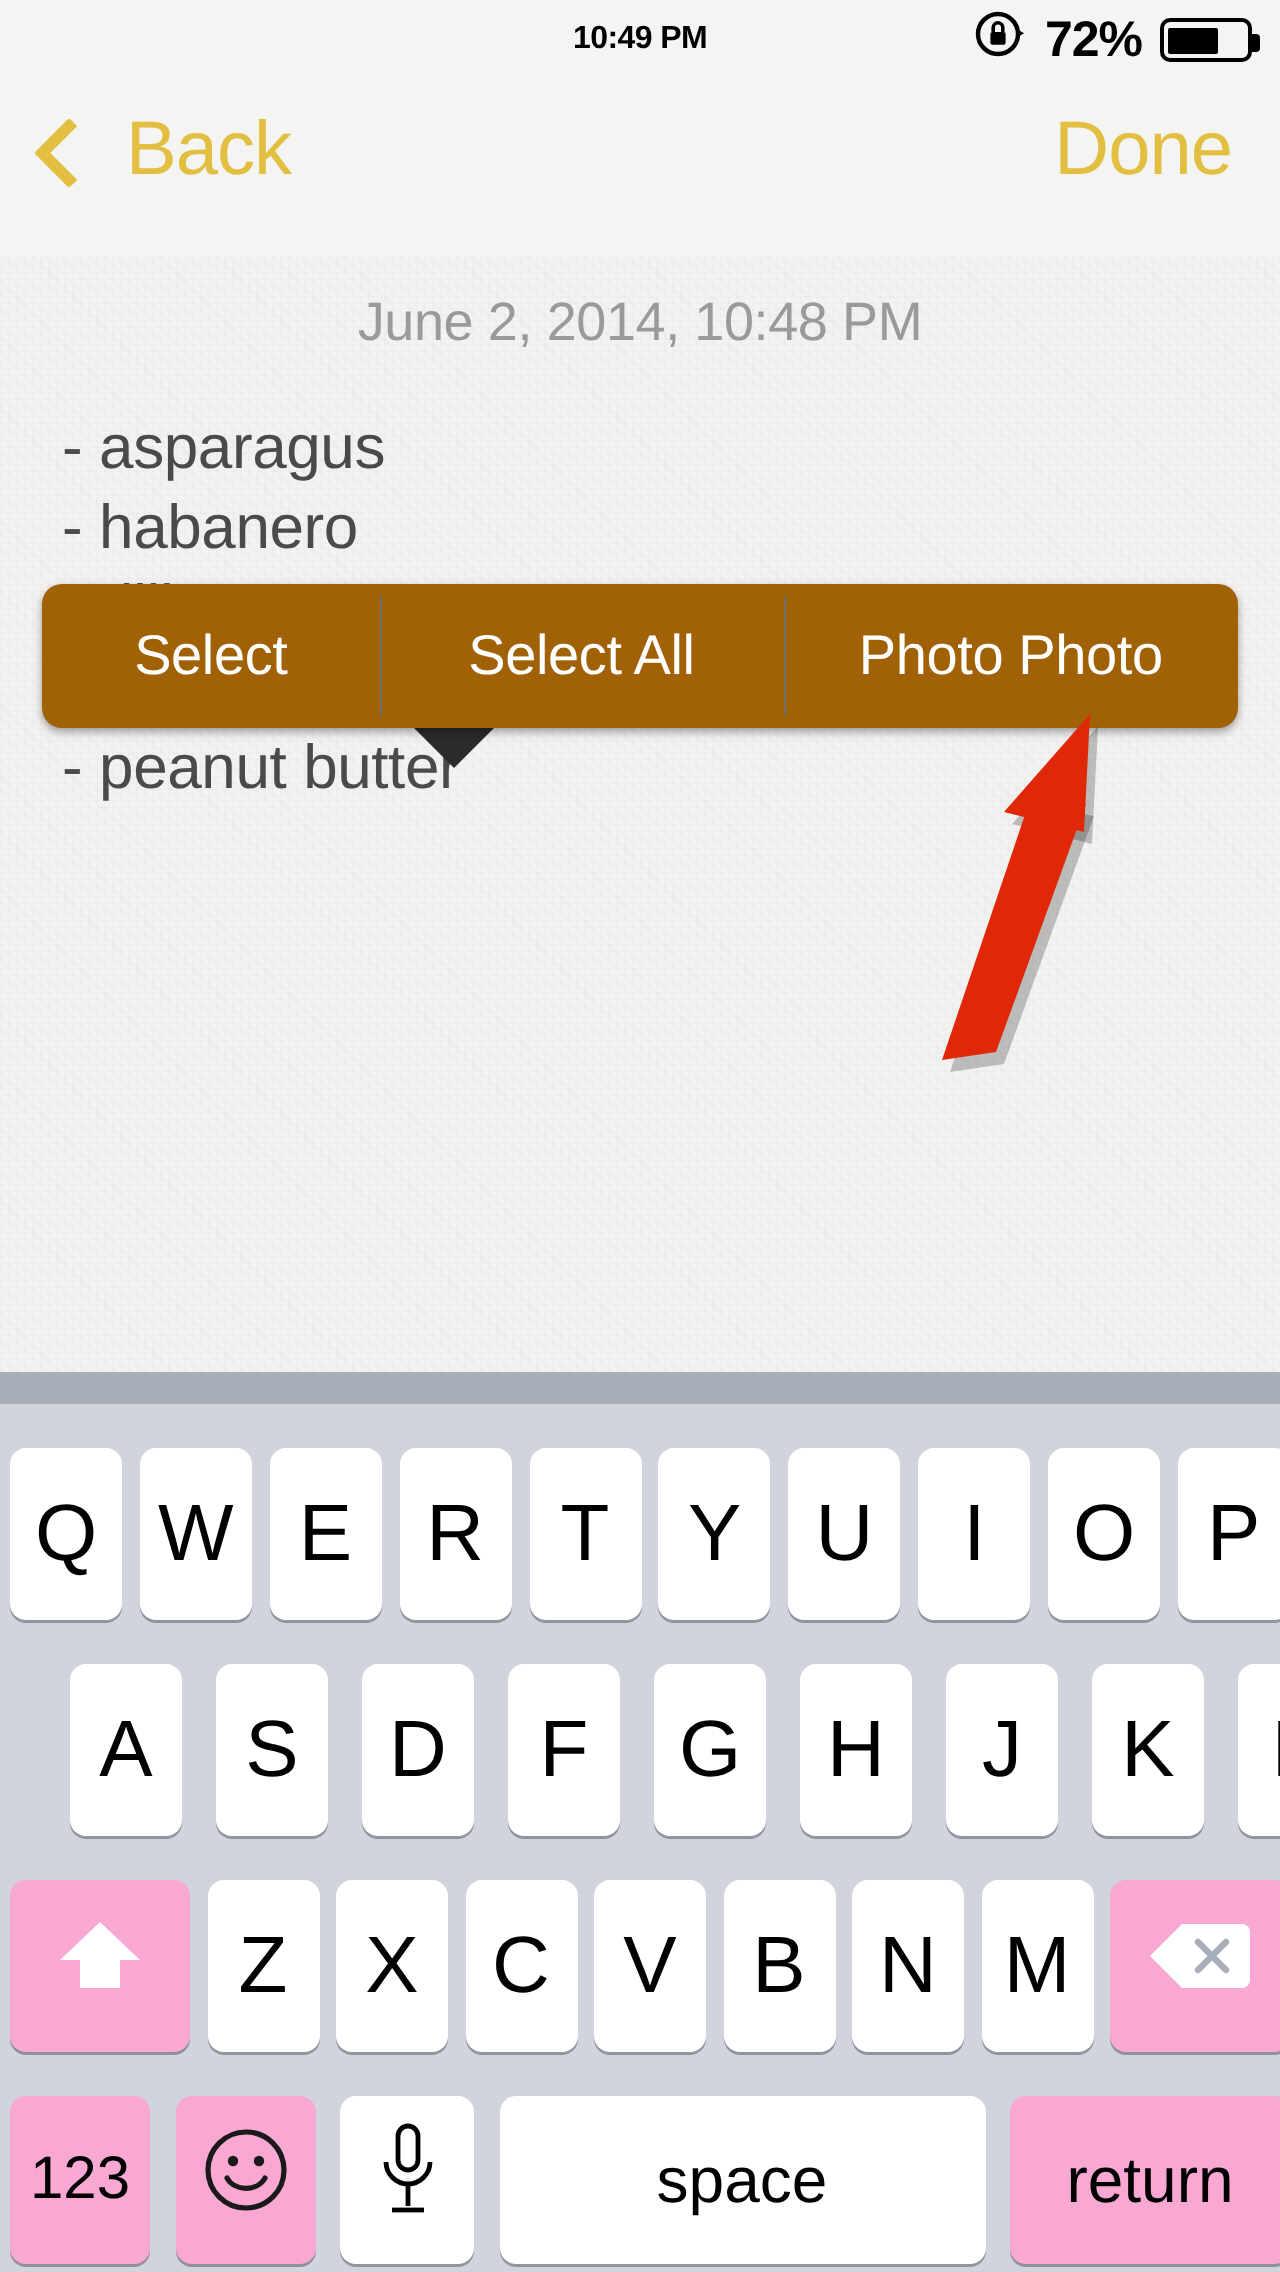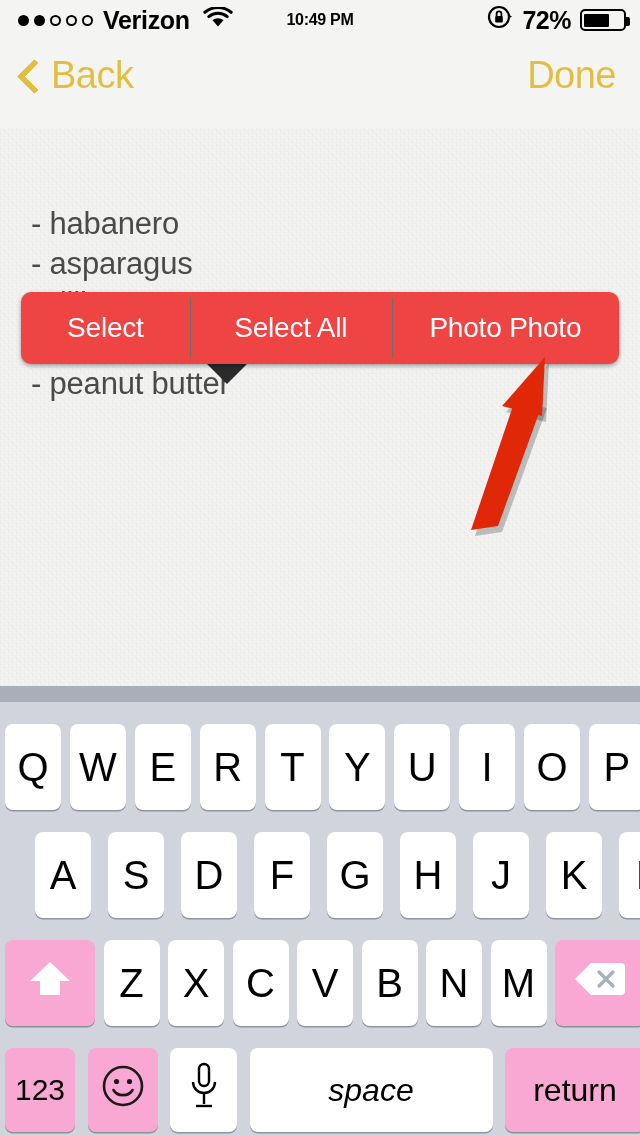--- a/index.html
+++ b/index.html
@@ -84,21 +84,21 @@
   
   #nav-bar {
     position: absolute;
     left: 0; top: 40px;
     width: 640px; height: 88px;
     background: #f4f4f2;
   }
   #back-button {
     position: absolute;
     left: 22px; top: 16px;
-    display: flex; align-items: center; gap: 4px;
+    display: flex; align-items: center; gap: 16px;
     color: #e3bf41;
     cursor: pointer;
   }
   .chev {
     display: block;
     width: 19px; height: 19px;
     border-left: 6px solid #e3bf41;
     border-bottom: 6px solid #e3bf41;
     transform: rotate(45deg);
     margin-top: 2px;
@@ -154,21 +154,21 @@
     white-space: pre;
   }
 
   
   #edit-menu {
     position: absolute;
     left: 21px;
     top: 292px;
     width: 598px;
     height: 72px;
-    background: #ef4444;
+    background: #a16207;
     border-radius: 10px;
     display: flex;
     align-items: stretch;
     box-shadow: 0 2px 4px rgba(0,0,0,0.35);
     z-index: 20;
   }
   .menu-item {
     display: flex;
     align-items: center;
     justify-content: center;
@@ -252,51 +252,34 @@
   #row1 .key { width: 56px; height: 86px; }
   #row2 { top: 146px; height: 86px; padding: 0 35px; justify-content: space-between; }
   #row2 .key { width: 56px; height: 86px; }
   #row3 { top: 254px; height: 86px; padding: 0 5px; justify-content: space-between; align-items: center; }
   #row3 .key.letter { width: 56px; height: 86px; }
   #row3 .key.mod { width: 90px; height: 86px; }
   #row4 { top: 362px; height: 84px; padding: 0 5px; justify-content: space-between; align-items: center; }
   #row4 .key.num { width: 70px; height: 84px; }
   #row4 .key.emoji { width: 70px; height: 84px; }
   #row4 .key.mic { width: 67px; height: 84px; }
-  #row4 .key.space { width: 243px; height: 84px; font-size: 32px; font-style: italic; }
+  #row4 .key.space { width: 243px; height: 84px; font-size: 32px; }
   #row4 .key.ret { width: 140px; height: 84px; font-size: 32px; }
 
   .shift-arrow { display:block; }
   .bksp-glyph { display:block; }
   .mic-glyph { display:block; }
   .emoji-glyph { display:block; }
 </style>
 </head>
 <body>
 
 <div id="screen">
 
   <div id="status-bar">
-    <div class="sb-left">
-      <span class="sig-dots">
-          <span class="dot on"></span>
-          <span class="dot on"></span>
-          <span class="dot"></span>
-          <span class="dot"></span>
-          <span class="dot"></span>
-        </span>
-      <span class="carrier">Verizon</span>
-      <span class="wifi">
-        <svg width="30" height="22" viewBox="0 0 30 22">
-          <path d="M15 19.5 L9.5 13.2 a8.6 8.6 0 0 1 11 0 Z" fill="#000"></path>
-          <path d="M5.8 9.6 a14.5 14.5 0 0 1 18.4 0" stroke="#000" stroke-width="3.1" fill="none" stroke-linecap="round"></path>
-          <path d="M1.9 5.3 a20.5 20.5 0 0 1 26.2 0" stroke="#000" stroke-width="3.1" fill="none" stroke-linecap="round"></path>
-        </svg>
-      </span>
-    </div>
     <div class="sb-center">10:49 PM</div>
     <div class="sb-right">
       <span>
         <svg width="26" height="26" viewBox="0 0 26 26">
           <circle cx="12" cy="13" r="10" stroke="#000" stroke-width="2.2" fill="none"></circle>
           <rect x="8.2" y="12" width="7.6" height="6.4" rx="1" fill="#000"></rect>
           <path d="M9.6 12 v-2.2 a2.4 2.4 0 0 1 4.8 0 V12" stroke="#000" stroke-width="1.8" fill="none"></path>
           <path d="M21 10.2 l4 2.4 -4 2.4 z" fill="#000"></path>
         </svg>
       </span>
@@ -309,23 +292,24 @@
 
   <div id="nav-bar">
     <div id="back-button">
       <span class="chev"></span>
       <span id="back-label">Back</span>
     </div>
     <div id="done-button">Done</div>
   </div>
 
   <div id="note-area">
+    <div id="note-date">June 2, 2014, 10:48 PM</div>
     <div id="note-body">
+      <div class="note-line">- asparagus</div>
       <div class="note-line">- habanero</div>
-      <div class="note-line">- asparagus</div>
       <div class="note-line">- dill</div>
       <div class="note-line">- mozzarella cheese</div>
       <div class="note-line">- peanut butter</div>
     </div>
   </div>
 
   <div id="menu-pointer"></div>
   <div id="edit-menu">
     <div class="menu-item" style="width:128px">Select</div>
     <div class="menu-item" style="width:162px">Select All</div>

